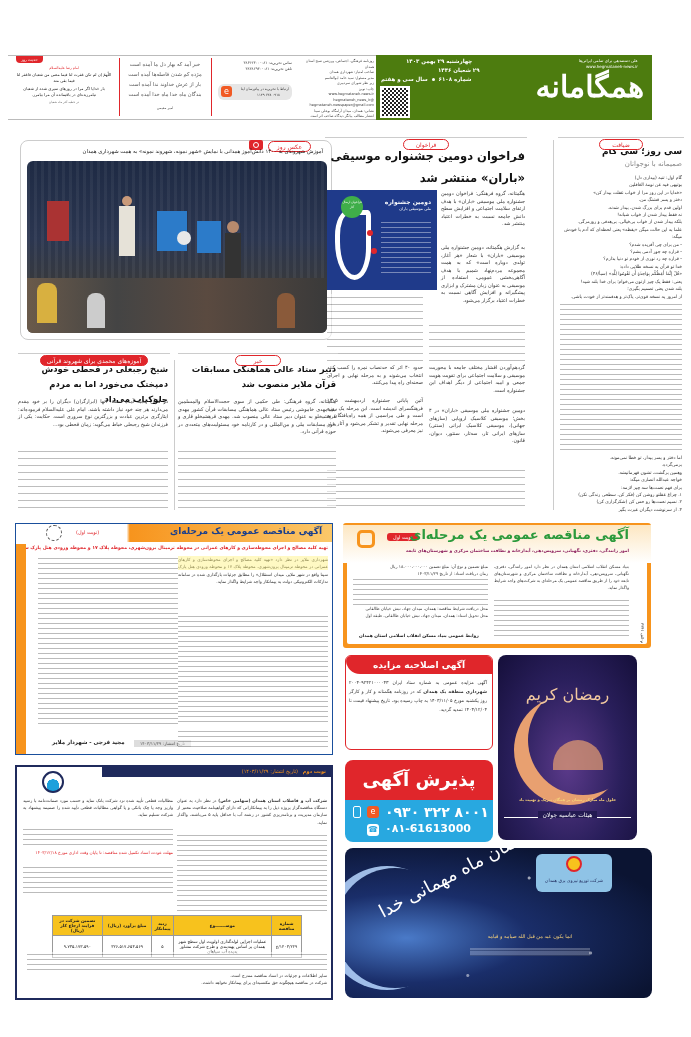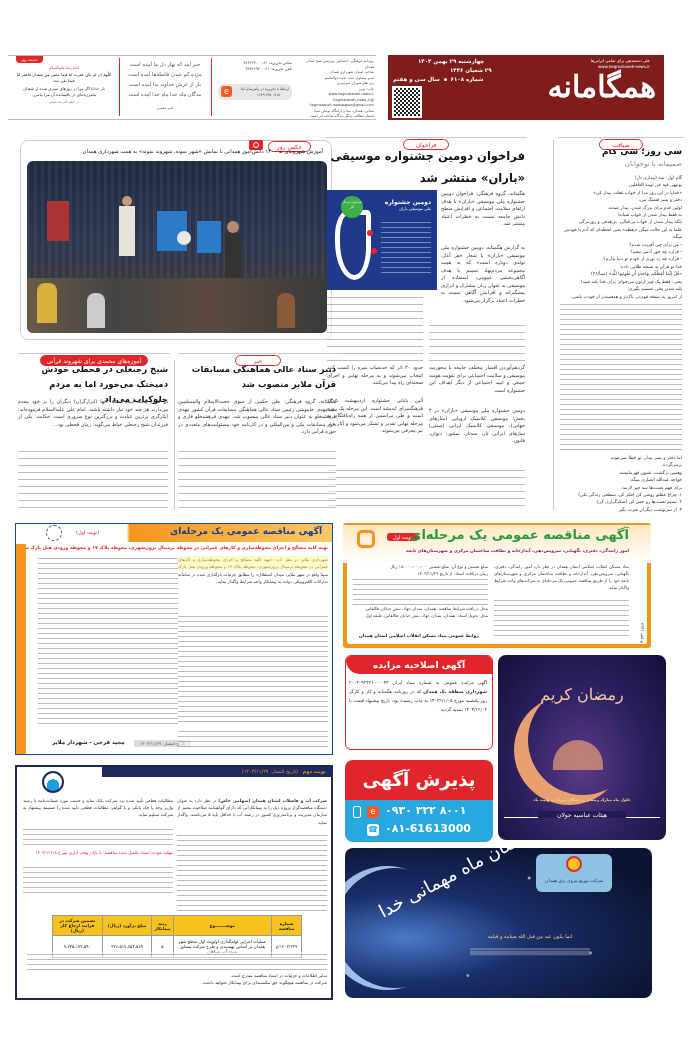--- a/index.html
+++ b/index.html
@@ -12,21 +12,21 @@
 .section-label{position:absolute;left:0;right:0;text-align:center}
 .section-label:before{content:"";position:absolute;top:5px;left:0;right:0;border-top:1px solid #ccc;z-index:0}
 .section-label .pill{position:relative;z-index:1}
 .h1{font-weight:bold;color:#111}
 .lines{background:repeating-linear-gradient(#fff 0 3px,#888 3px 4px,#fff 4px 7px);opacity:.55}
 .lines-dense{background:repeating-linear-gradient(#fff 0 2px,#777 2px 3px,#fff 3px 5px);opacity:.5}
 </style>
 </head>
 <body>
 
-<div class="abs" style="left:388px;top:55px;width:276px;height:65px;background:#7f1d1d;">
+<div class="abs" style="left:376px;top:55px;width:276px;height:65px;background:#4d7c0f;">
   <div class="abs" style="right:8px;top:12px;font-size:30px;font-weight:bold;color:#fff;font-family:'DejaVu Serif',serif;line-height:40px;">همگامانه</div>
   <div class="abs" style="right:14px;top:3px;font-size:4px;color:#fff;">علی دستمدهی برای تمامی ایرانی‌ها</div>
   <div class="abs" style="right:14px;top:9px;font-size:4px;color:#fff;direction:ltr;">www.hegmataneh-news.ir</div>
   <div class="abs" style="left:30px;top:3px;font-size:5.5px;color:#fff;font-weight:bold;">چهارشنبه ۲۹ بهمن ۱۴۰۳</div>
   <div class="abs" style="left:62px;top:12px;font-size:5.5px;color:#fff;font-weight:bold;">۲۹ شعبان ۱۴۴۶</div>
   <div class="abs" style="left:5px;top:21px;font-size:5.5px;color:#fff;font-weight:bold;white-space:nowrap;">
     <span>شماره</span>
     <span>۶۱۰۸</span>
     <span style="display:inline-block;width:3px;height:3px;background:#fff;border-radius:50%;margin:0 2px;"></span>
     <span>سال سی و هفتم</span>
@@ -218,25 +218,25 @@
     <span>که در روزنامه هگمتانه و کار و کارگر روز یکشنبه مورخ ۱۴۰۳/۱۱/۰۵ به چاپ رسیده بود، تاریخ پیشنهاد قیمت تا ۱۴۰۳/۱۲/۰۴ تمدید گردید.</span>
   </div>
 </div>
 
 <div class="abs" style="left:345px;top:760px;width:148px;height:82px;border-radius:8px;overflow:hidden;">
   <div class="abs" style="left:0;right:0;top:0;height:40px;background:#e0262b;color:#fff;font-size:18px;font-weight:bold;text-align:center;line-height:40px;">پذیرش آگهی</div>
   <div class="abs" style="left:0;right:0;top:40px;height:42px;background:#28a8e0;"></div>
   <div class="abs" style="left:8px;top:46px;width:8px;height:12px;border:1.5px solid #fff;border-radius:2px;"></div>
   <div class="abs" style="left:22px;top:46px;width:12px;height:12px;border-radius:3px;background:#f15a24;color:#fff;font-size:8px;text-align:center;line-height:12px;">e</div>
   <div class="abs" style="left:22px;top:64px;width:12px;height:12px;border-radius:3px;background:#fff;color:#28a8e0;font-size:8px;text-align:center;line-height:12px;">☎</div>
-  <div class="abs" style="left:40px;top:44px;font-size:11px;font-weight:bold;color:#fff;direction:ltr;">۰۹۳۰ ۳۲۲ ۸۰۰۱</div>
+  <div class="abs" style="left:40px;top:44px;font-size:14px;font-weight:bold;color:#fff;direction:ltr;">۰۹۳۰ ۳۲۲ ۸۰۰۱</div>
   <div class="abs" style="left:40px;top:62px;font-size:11px;font-weight:bold;color:#fff;direction:ltr;">۰۸۱-61613000</div>
 </div>
 
-<div class="abs" style="left:498px;top:655px;width:168px;height:185px;border-radius:8px;overflow:hidden;background:radial-gradient(ellipse at 50% 60%,#5b3a8a 0,#2a1f5c 55%,#150f3a 100%);">
+<div class="abs" style="left:498px;top:655px;width:139px;height:185px;border-radius:8px;overflow:hidden;background:radial-gradient(ellipse at 50% 60%,#5b3a8a 0,#2a1f5c 55%,#150f3a 100%);">
   <div class="abs" style="left:30px;top:30px;width:110px;height:110px;border-radius:50%;box-shadow:-14px 10px 0 0 #e8a070;"></div>
   <div class="abs" style="left:0;right:0;top:30px;text-align:center;font-size:16px;color:#f2c9a0;font-family:'DejaVu Serif',serif;">رمضان کریم</div>
   <div class="abs" style="left:55px;top:85px;width:50px;height:30px;background:#e8a070;border-radius:25px 25px 0 0;opacity:.7;"></div>
   <div class="abs" style="left:0;right:0;top:142px;text-align:center;font-size:3.8px;color:#f5d07a;font-weight:bold;">حلول ماه مبارک رمضان بر همگان تبریک و تهنیت باد</div>
   <div class="abs" style="left:6px;right:6px;top:162px;border-top:1px solid #fff;"></div>
   <div class="abs" style="left:40px;right:40px;top:156px;text-align:center;font-size:6px;color:#fff;background:#231a52;">هیئات عباسیه جولان</div>
 </div>
 
 <div class="abs" style="left:15px;top:765px;width:318px;height:235px;border:2px solid #1f2a5c;background:#fff;">
   <div class="abs" style="left:25px;top:4px;width:22px;height:22px;border:2px solid #1f2a5c;border-radius:50%;background:radial-gradient(circle at 50% 70%,#1ca0dc 0 40%,#fff 41%);"></div>

